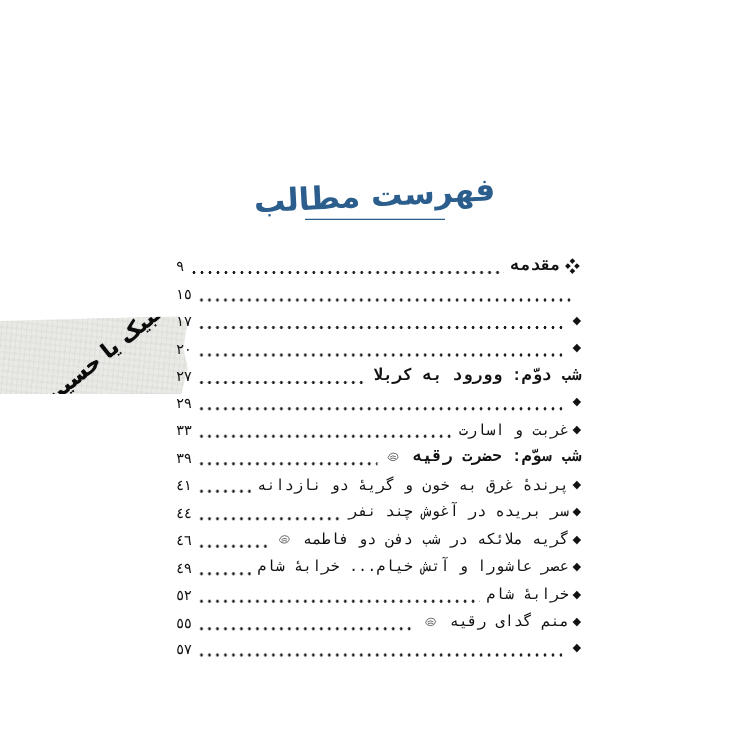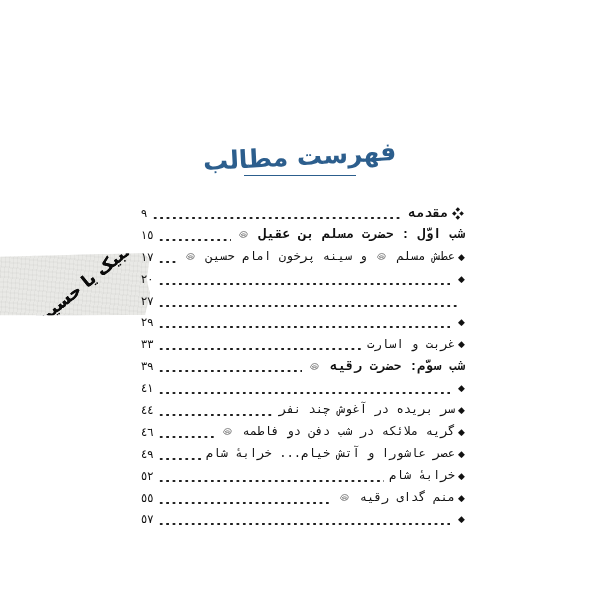--- a/index.html
+++ b/index.html
@@ -79,42 +79,35 @@
           <i>◆</i>
           <i>◆</i>
           <i>◆</i>
           <i>◆</i>
         </span>
         <span class="entry-title">مقدمه</span>
         <span class="leader"></span>
         <span class="pagenum">٩</span>
       </div>
       <div class="row chapter">
-        <span class="entry-title">شب اوّل : حضرت مسلم بن عقیل <span class="hon"><svg width="11" height="9" viewBox="0 0 20 14">
-              <path d="M3 7 Q5 1.5 10 1.5 Q16 1.5 17 6 Q17 11.5 10 12.5 Q4.5 12.5 3 9 Z M6 7 Q9 4 13.5 6.5 M6.5 9.5 Q10 7.5 13.5 9.5" stroke="#333" stroke-width="1.3" fill="none" stroke-linecap="round"></path>
-            </svg></span></span>
         <span class="leader"></span>
         <span class="pagenum">١٥</span>
       </div>
       <div class="row sub">
         <span class="marker-diamond">◆</span>
-        <span class="entry-title">عطش مسلم <span class="hon"><svg width="11" height="9" viewBox="0 0 20 14">
-              <path d="M3 7 Q5 1.5 10 1.5 Q16 1.5 17 6 Q17 11.5 10 12.5 Q4.5 12.5 3 9 Z M6 7 Q9 4 13.5 6.5 M6.5 9.5 Q10 7.5 13.5 9.5" stroke="#333" stroke-width="1.3" fill="none" stroke-linecap="round"></path>
-            </svg></span> و سینه پرخون امام حسین <span class="hon"><svg width="11" height="9" viewBox="0 0 20 14">
-              <path d="M3 7 Q5 1.5 10 1.5 Q16 1.5 17 6 Q17 11.5 10 12.5 Q4.5 12.5 3 9 Z M6 7 Q9 4 13.5 6.5 M6.5 9.5 Q10 7.5 13.5 9.5" stroke="#333" stroke-width="1.3" fill="none" stroke-linecap="round"></path>
-            </svg></span></span>
         <span class="leader"></span>
         <span class="pagenum">١٧</span>
       </div>
       <div class="row sub">
         <span class="marker-diamond">◆</span>
         <span class="leader"></span>
         <span class="pagenum">٢٠</span>
       </div>
       <div class="row chapter">
+        <span class="entry-title">شب دوّم: وورود به کربلا</span>
         <span class="leader"></span>
         <span class="pagenum">٢٧</span>
       </div>
       <div class="row sub">
         <span class="marker-diamond">◆</span>
         <span class="leader"></span>
         <span class="pagenum">٢٩</span>
       </div>
       <div class="row sub">
         <span class="marker-diamond">◆</span>
@@ -124,20 +117,21 @@
       </div>
       <div class="row chapter">
         <span class="entry-title">شب سوّم: حضرت رقیه <span class="hon"><svg width="11" height="9" viewBox="0 0 20 14">
               <path d="M3 7 Q5 1.5 10 1.5 Q16 1.5 17 6 Q17 11.5 10 12.5 Q4.5 12.5 3 9 Z M6 7 Q9 4 13.5 6.5 M6.5 9.5 Q10 7.5 13.5 9.5" stroke="#333" stroke-width="1.3" fill="none" stroke-linecap="round"></path>
             </svg></span></span>
         <span class="leader"></span>
         <span class="pagenum">٣٩</span>
       </div>
       <div class="row sub">
         <span class="marker-diamond">◆</span>
+        <span class="entry-title">پرندهٔ غرق به خون و گریهٔ دو نازدانه</span>
         <span class="leader"></span>
         <span class="pagenum">٤١</span>
       </div>
       <div class="row sub">
         <span class="marker-diamond">◆</span>
         <span class="entry-title">سر بریده در آغوش چند نفر</span>
         <span class="leader"></span>
         <span class="pagenum">٤٤</span>
       </div>
       <div class="row sub">

